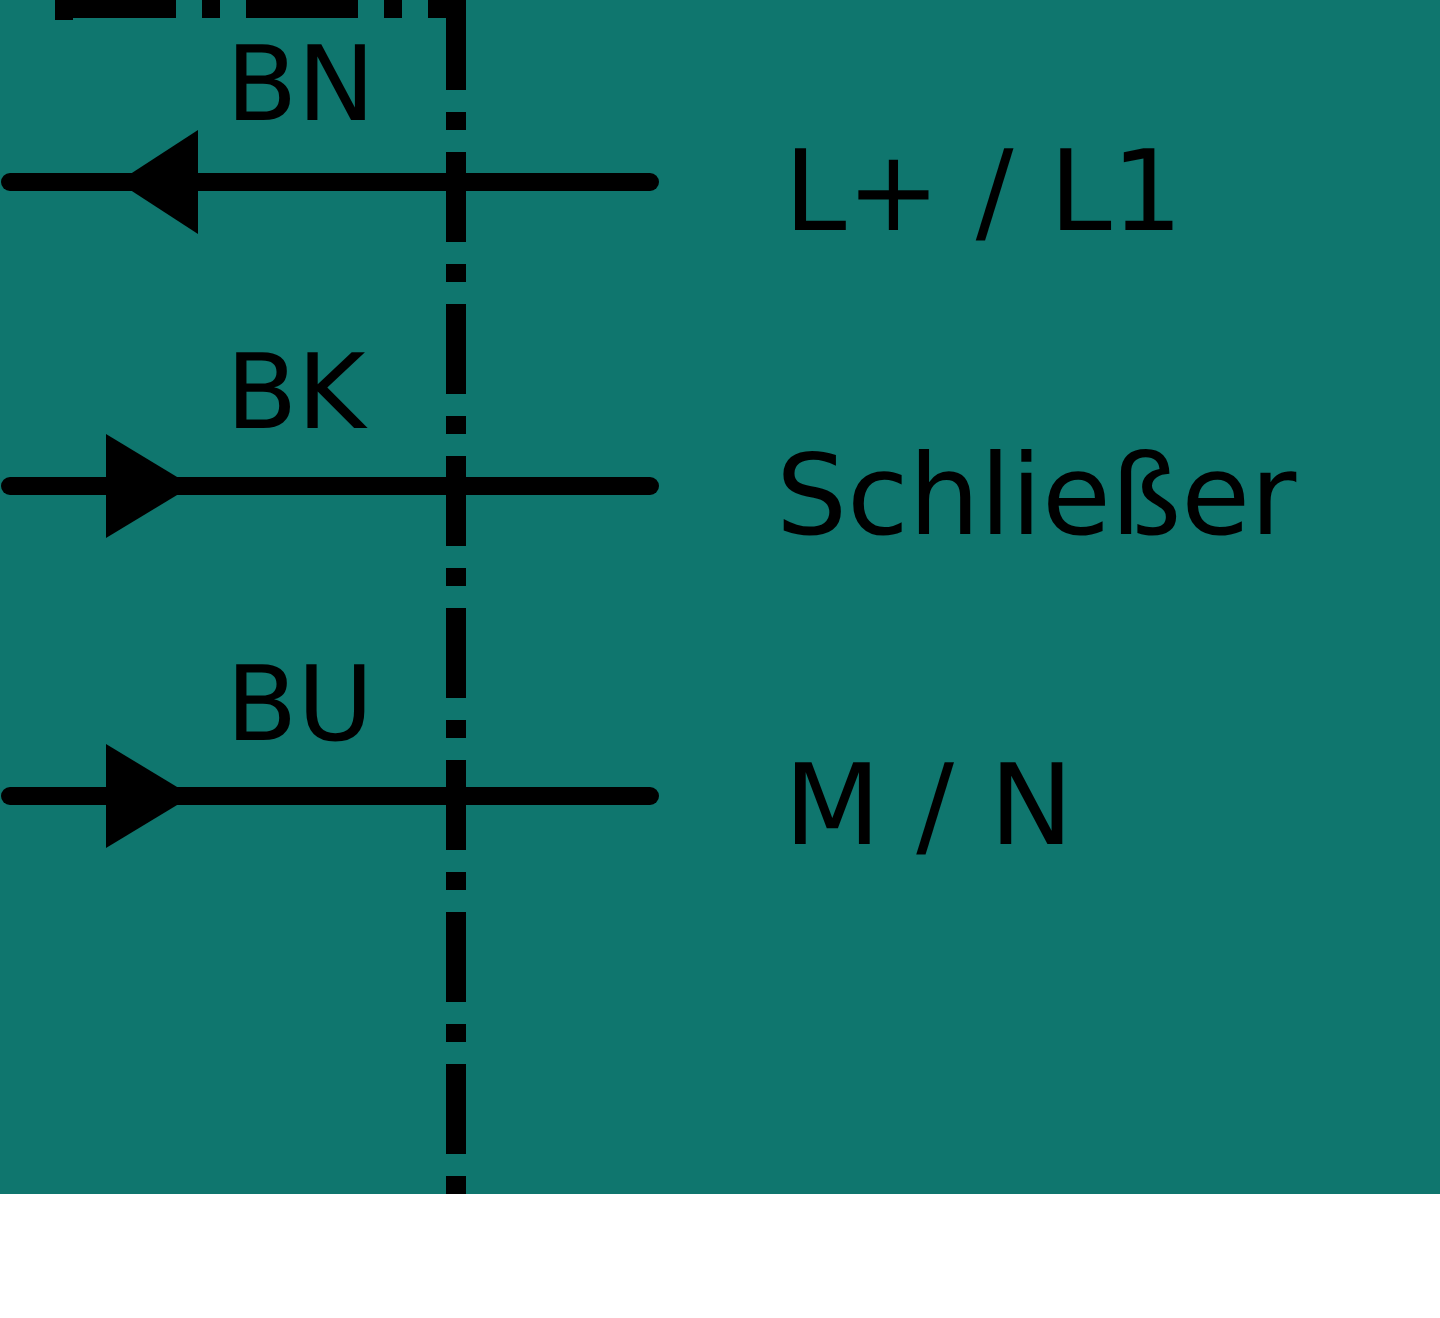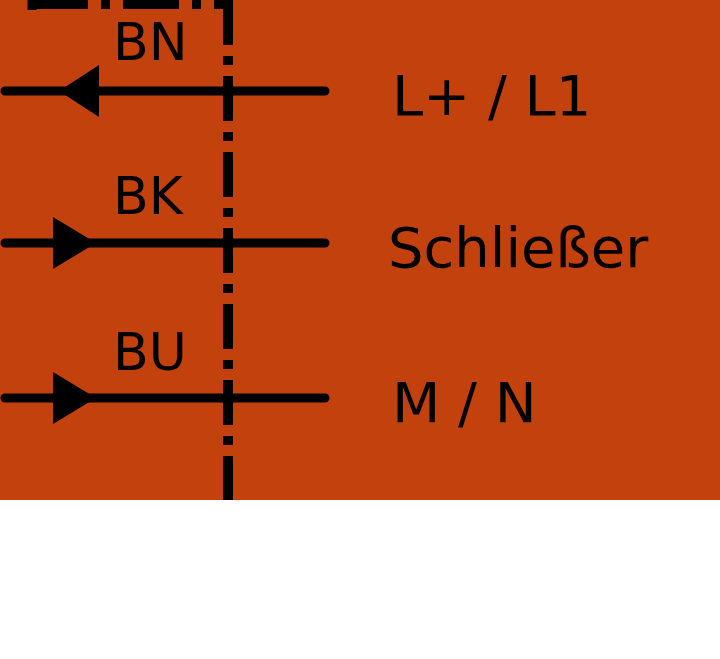--- a/index.html
+++ b/index.html
@@ -7,22 +7,22 @@
     margin: 0;
     padding: 0;
     background: #ffffff;
   }
   body {
     font-family: "DejaVu Sans", sans-serif;
   }
   #diagram-root {
     position: relative;
     width: 720px;
-    height: 500px;
-    background: #c2410c;
+    height: 597px;
+    background: #0f766e;
     overflow: hidden;
   }
   #wiring-svg {
     position: absolute;
     top: 0;
     left: 0;
     width: 720px;
     height: 659px;
     display: block;
   }

